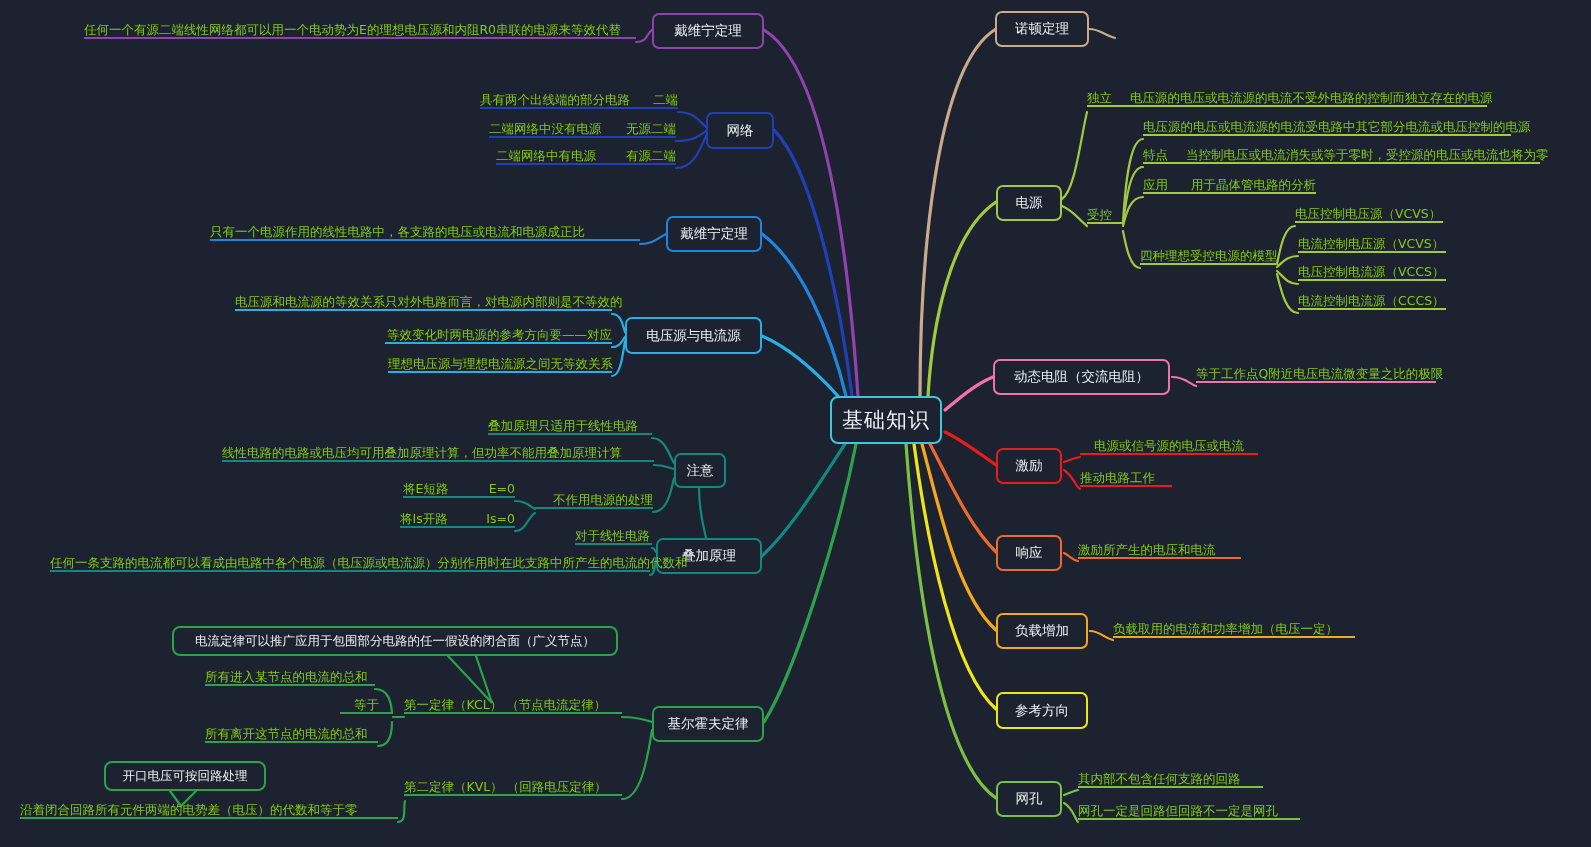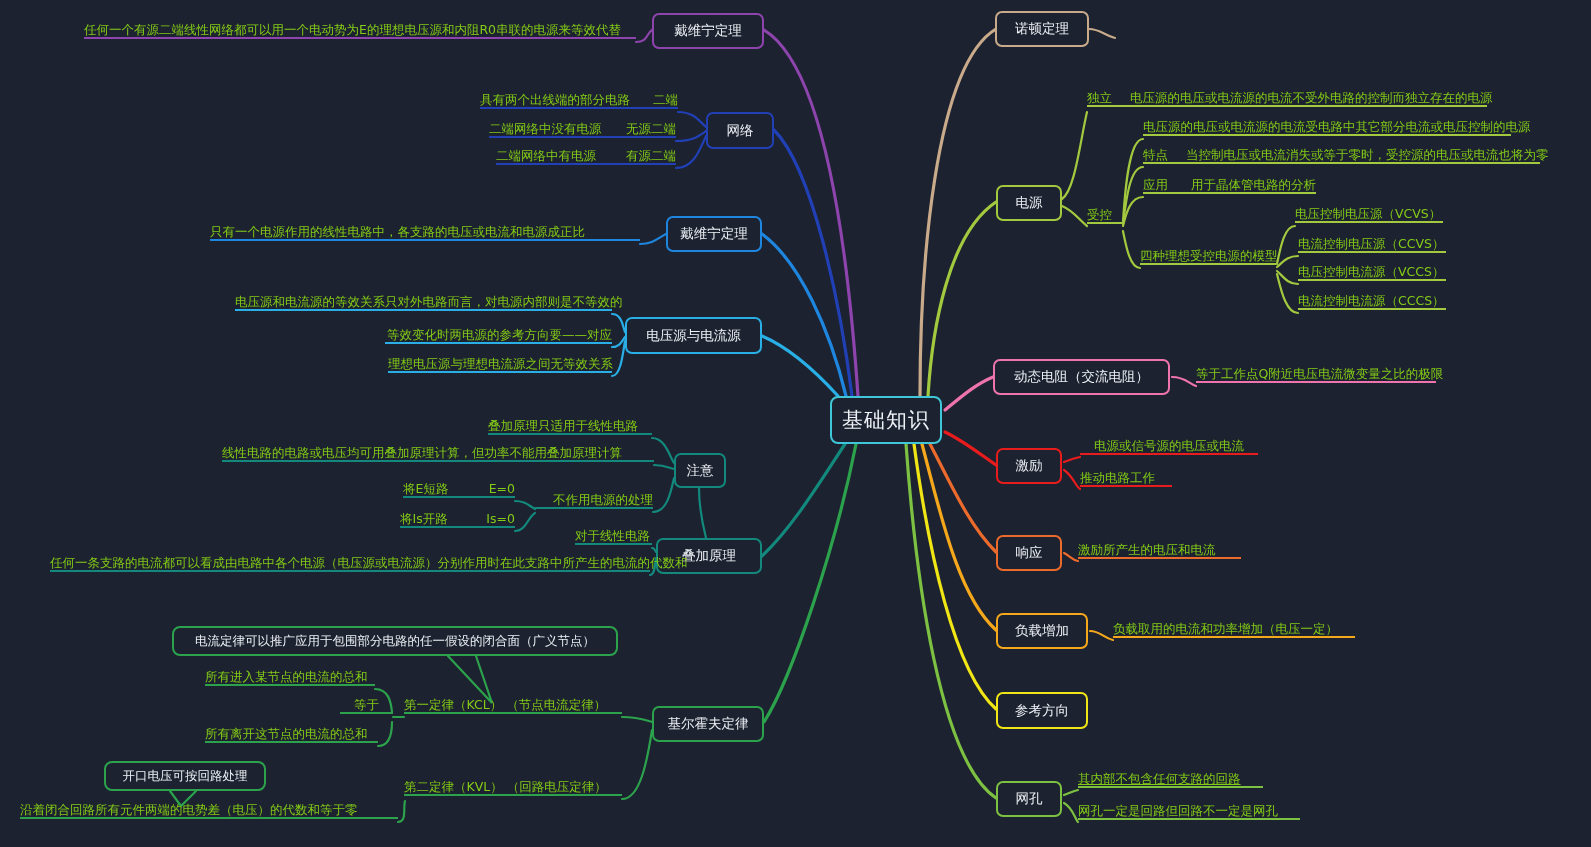--- a/index.html
+++ b/index.html
@@ -167,36 +167,36 @@
     <span>特点</span>
     <span>当控制电压或电流消失或等于零时，受控源的电压或电流也将为零</span>
   </div>
   <div class="u" style="left:1143px;top:119px;width:368px;border-color:#a3c93f;">电压源的电压或电流源的电流受电路中其它部分电流或电压控制的电源</div>
   <div class="u split" style="left:1143px;top:177px;width:173px;border-color:#a3c93f;">
     <span>应用</span>
     <span>用于晶体管电路的分析</span>
   </div>
   <div class="u" style="left:1140px;top:248px;width:136px;border-color:#a3c93f;">四种理想受控电源的模型</div>
   <div class="u" style="left:1295px;top:206px;width:148px;border-color:#a3c93f;">电压控制电压源（VCVS）</div>
-  <div class="u" style="left:1298px;top:236px;width:148px;border-color:#a3c93f;">电流控制电压源（CCVS）</div>
+  <div class="u" style="left:1298px;top:236px;width:148px;border-color:#a3c93f;">电流控制电压源（VCVS）</div>
   <div class="u" style="left:1298px;top:264px;width:148px;border-color:#a3c93f;">电压控制电流源（VCCS）</div>
   <div class="u" style="left:1298px;top:293px;width:148px;border-color:#a3c93f;">电流控制电流源（CCCS）</div>
 
   <div class="box" style="left:993px;top:359px;width:177px;height:36px;border-color:#ef74ad;">动态电阻（交流电阻）</div>
   <div class="u" style="left:1196px;top:366px;width:240px;border-color:#ef74ad;">等于工作点Q附近电压电流微变量之比的极限</div>
 
   <div class="box" style="left:996px;top:448px;width:66px;height:36px;border-color:#e81c1c;">激励</div>
   <div class="u" style="left:1080px;top:438px;width:178px;border-color:#e81c1c;text-align:center;">电源或信号源的电压或电流</div>
   <div class="u" style="left:1080px;top:470px;width:92px;border-color:#e81c1c;">推动电路工作</div>
 
   <div class="box" style="left:996px;top:535px;width:66px;height:36px;border-color:#ed6a2d;">响应</div>
   <div class="u" style="left:1078px;top:542px;width:163px;border-color:#ed6a2d;">激励所产生的电压和电流</div>
 
   <div class="box" style="left:996px;top:613px;width:92px;height:36px;border-color:#f5a81c;">负载增加</div>
   <div class="u" style="left:1113px;top:621px;width:242px;border-color:#f5a81c;">负载取用的电流和功率增加（电压一定）</div>
 
   <div class="box" style="left:996px;top:692px;width:92px;height:37px;border-color:#f0e515;">参考方向</div>
 
   <div class="box" style="left:996px;top:781px;width:66px;height:36px;border-color:#7dc142;">网孔</div>
-  <div class="u" style="left:1078px;top:771px;width:185px;border-color:#7dc142;text-decoration:underline;">其内部不包含任何支路的回路</div>
+  <div class="u" style="left:1078px;top:771px;width:185px;border-color:#7dc142;">其内部不包含任何支路的回路</div>
   <div class="u" style="left:1078px;top:803px;width:222px;border-color:#7dc142;">网孔一定是回路但回路不一定是网孔</div>
 
 </div>
 
 </body></html>

